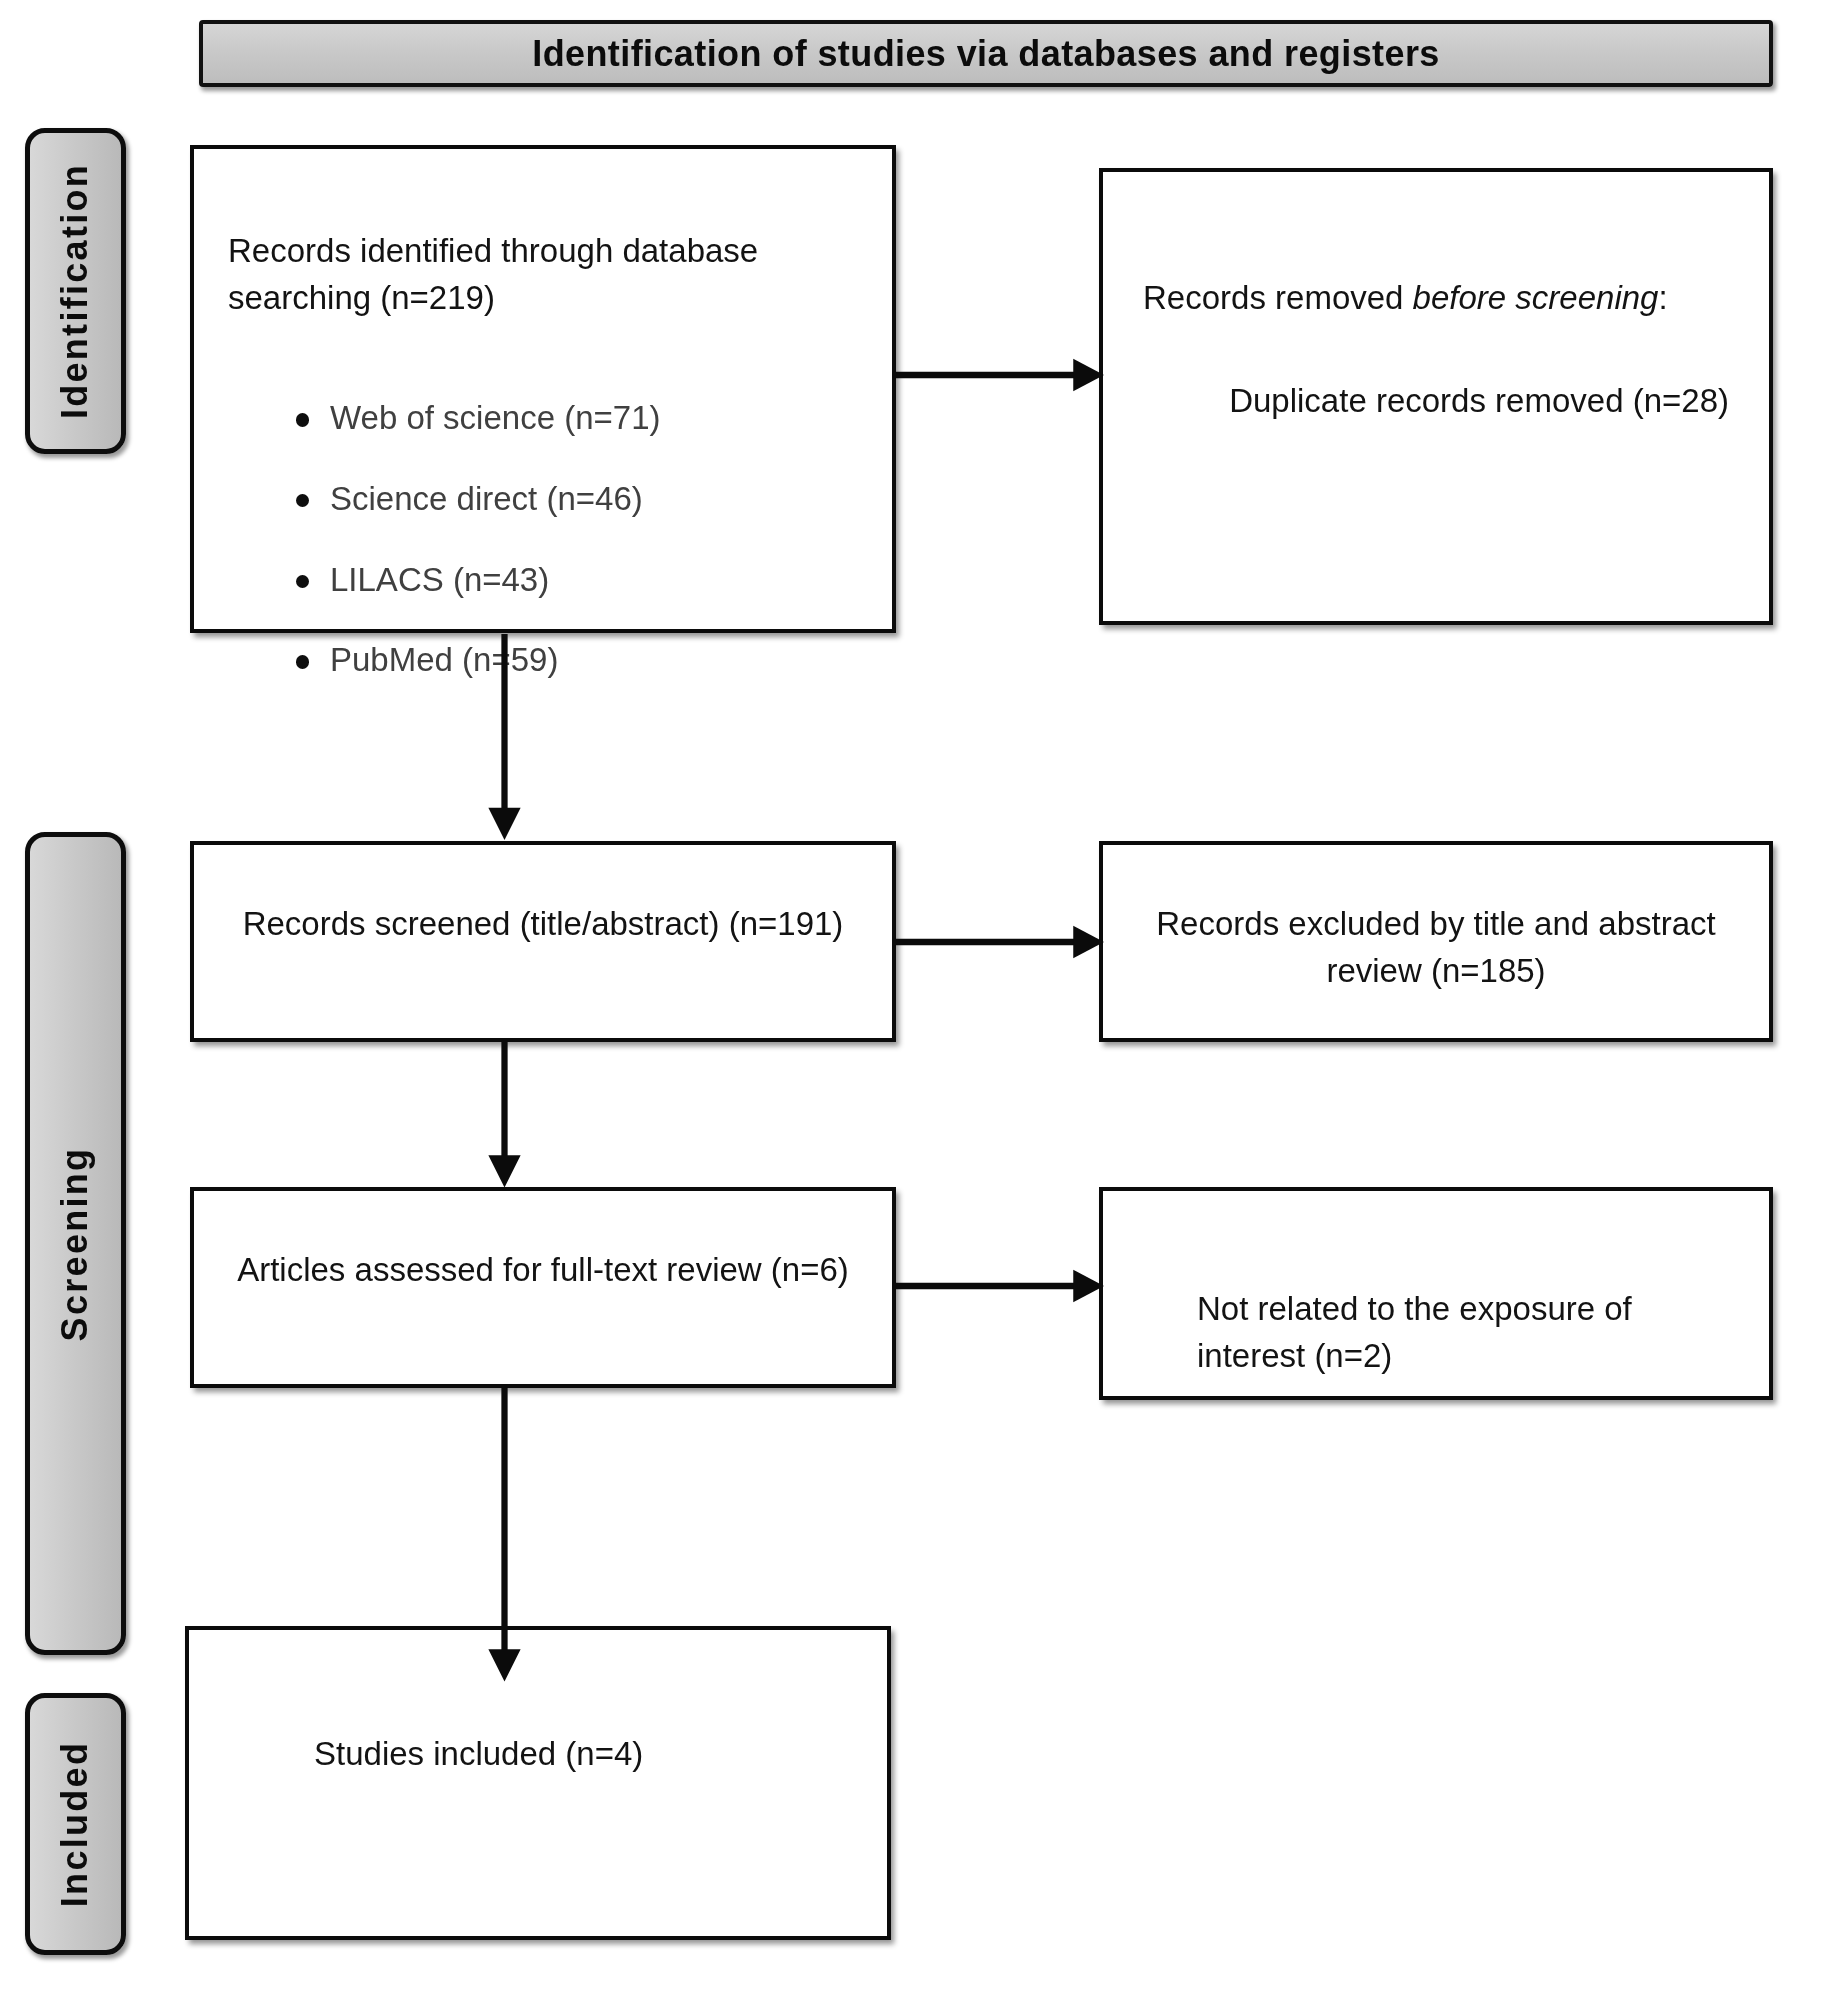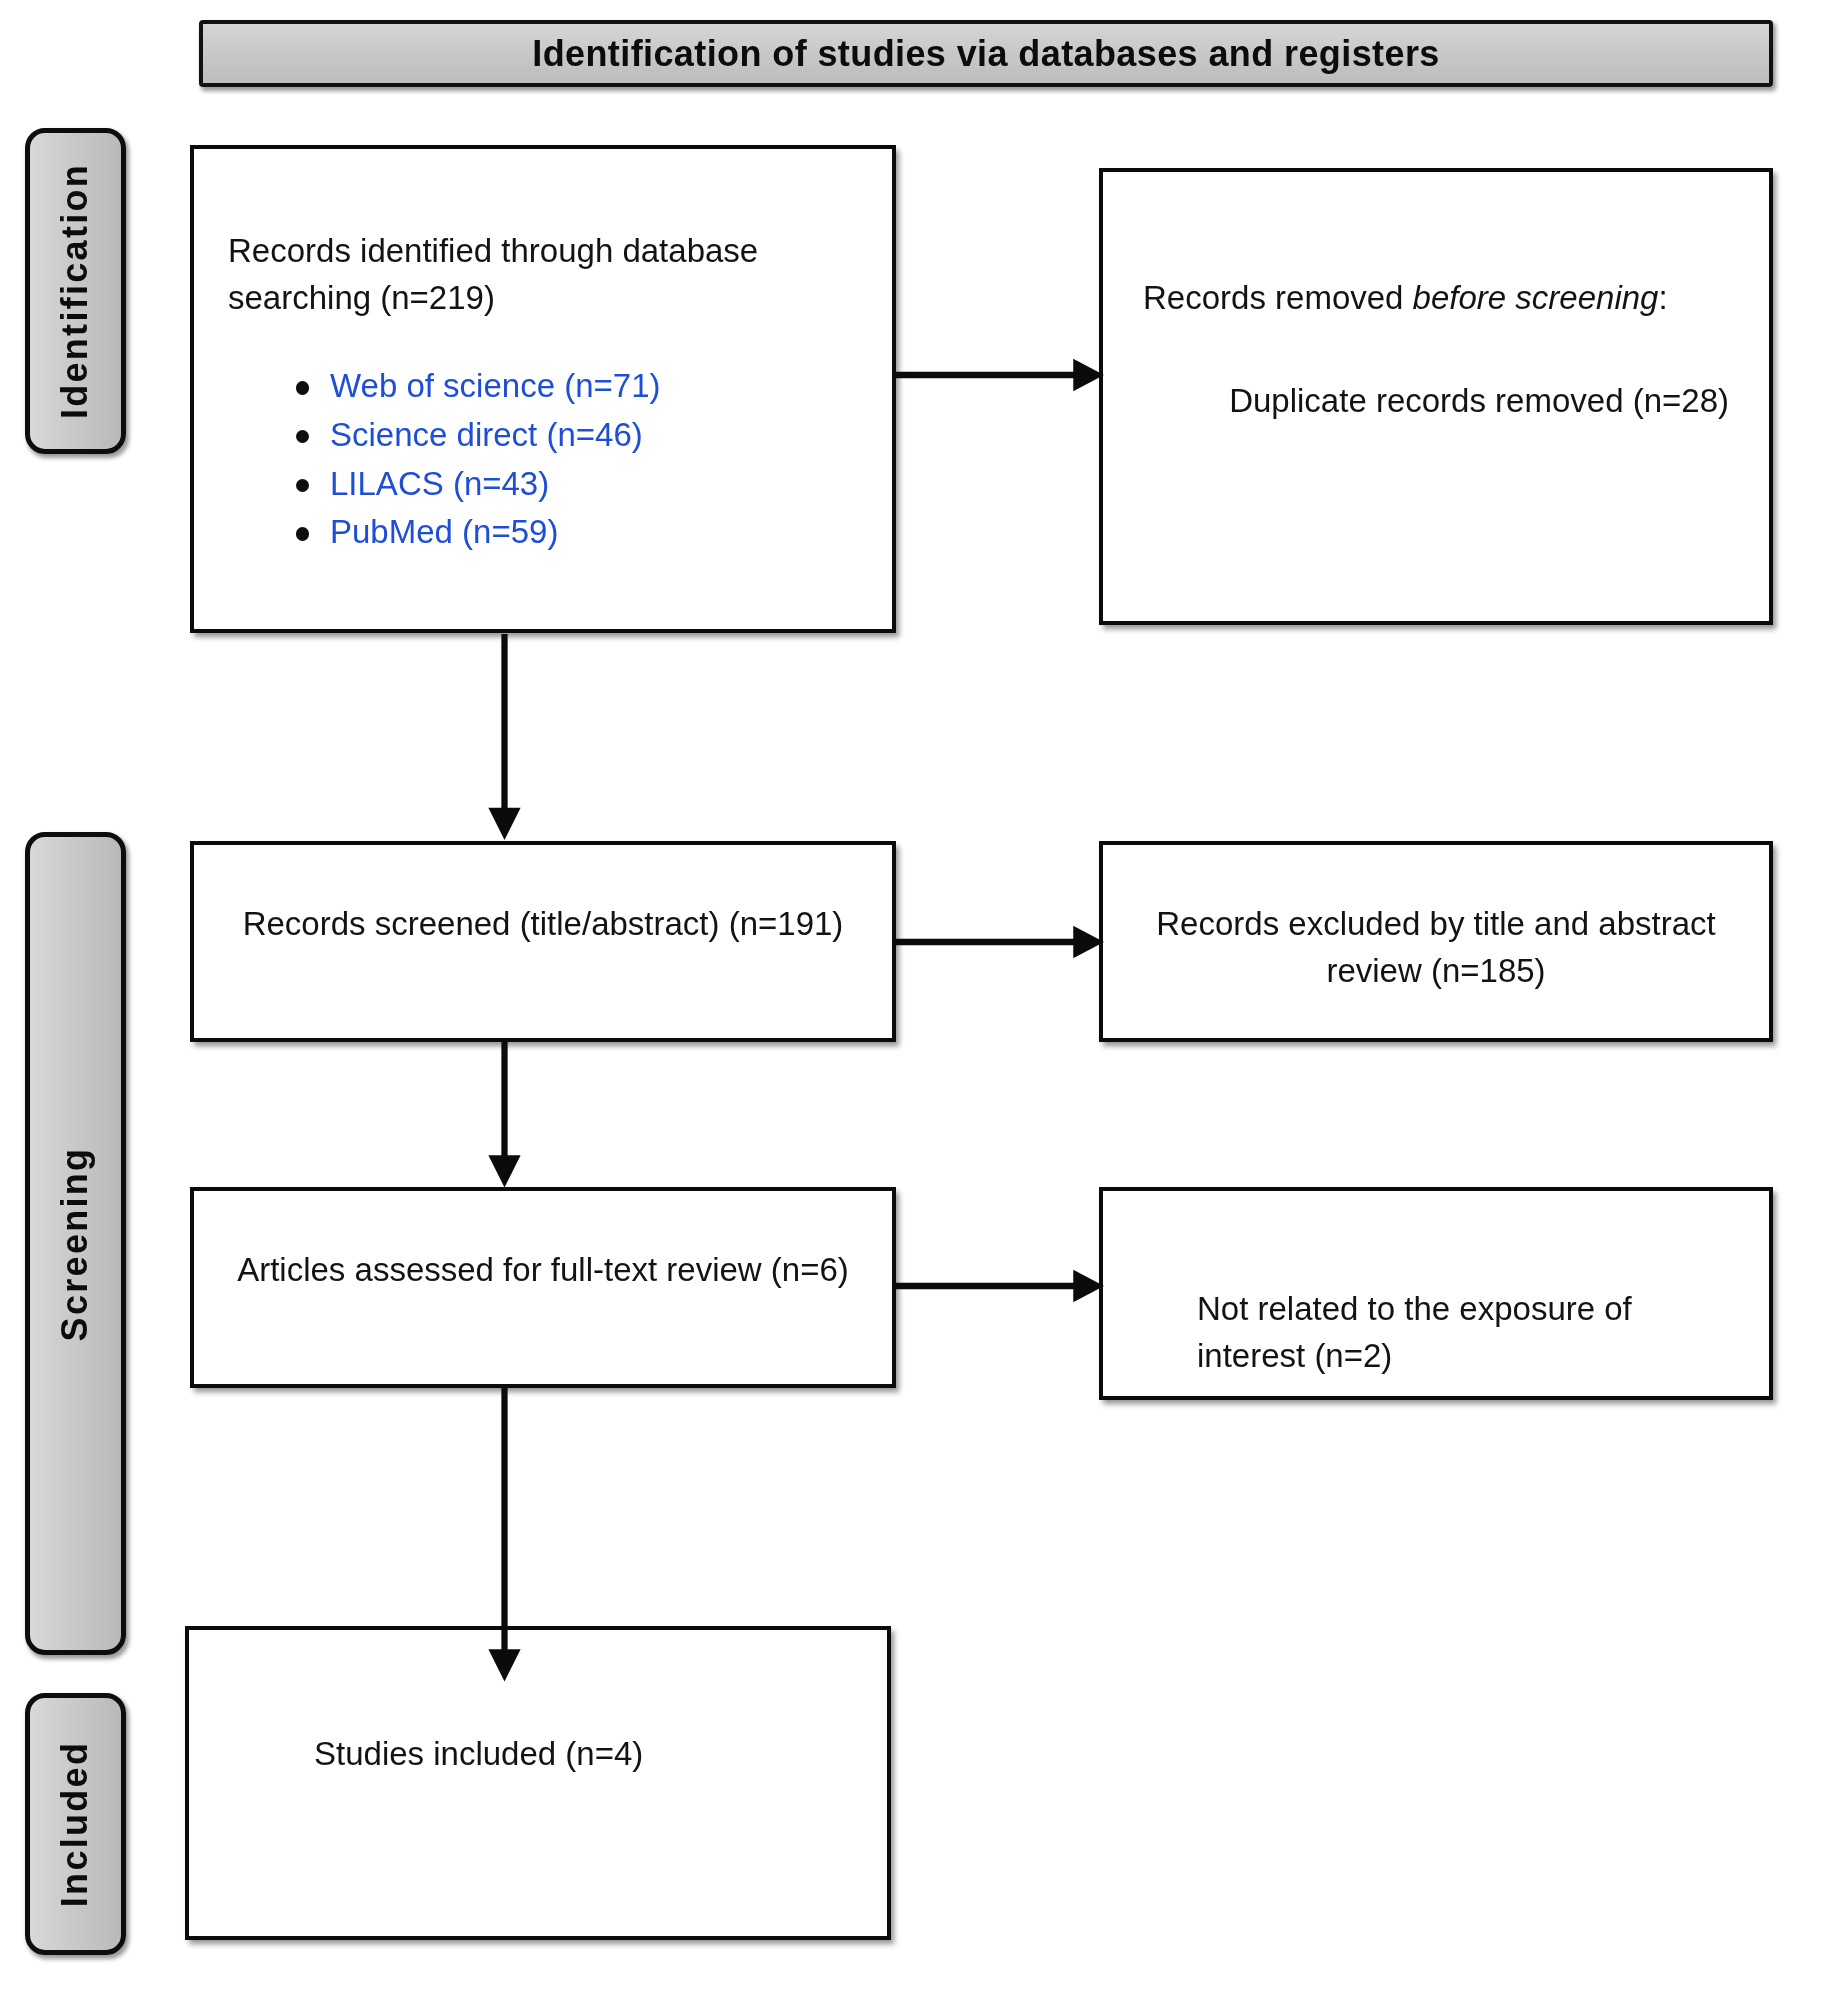--- a/index.html
+++ b/index.html
@@ -103,22 +103,23 @@
     left: 0; right: 0;
     margin: 0;
     padding: 0 34px 0 98px;
     list-style: none;
     text-align: left;
   }
   .bullet-list li {
     position: relative;
     font-size: 33px;
     line-height: 1.48;
-    color: #1d4ed8;
+    color: #404040;
     padding-left: 38px;
+    margin-top: 32px;
   }
   .bullet-list li::before {
     content: "";
     position: absolute;
     left: 3.6px;
     top: 19px;
     width: 13.6px;
     height: 13.6px;
     background: #0e0e0e;
     border-radius: 50%;

